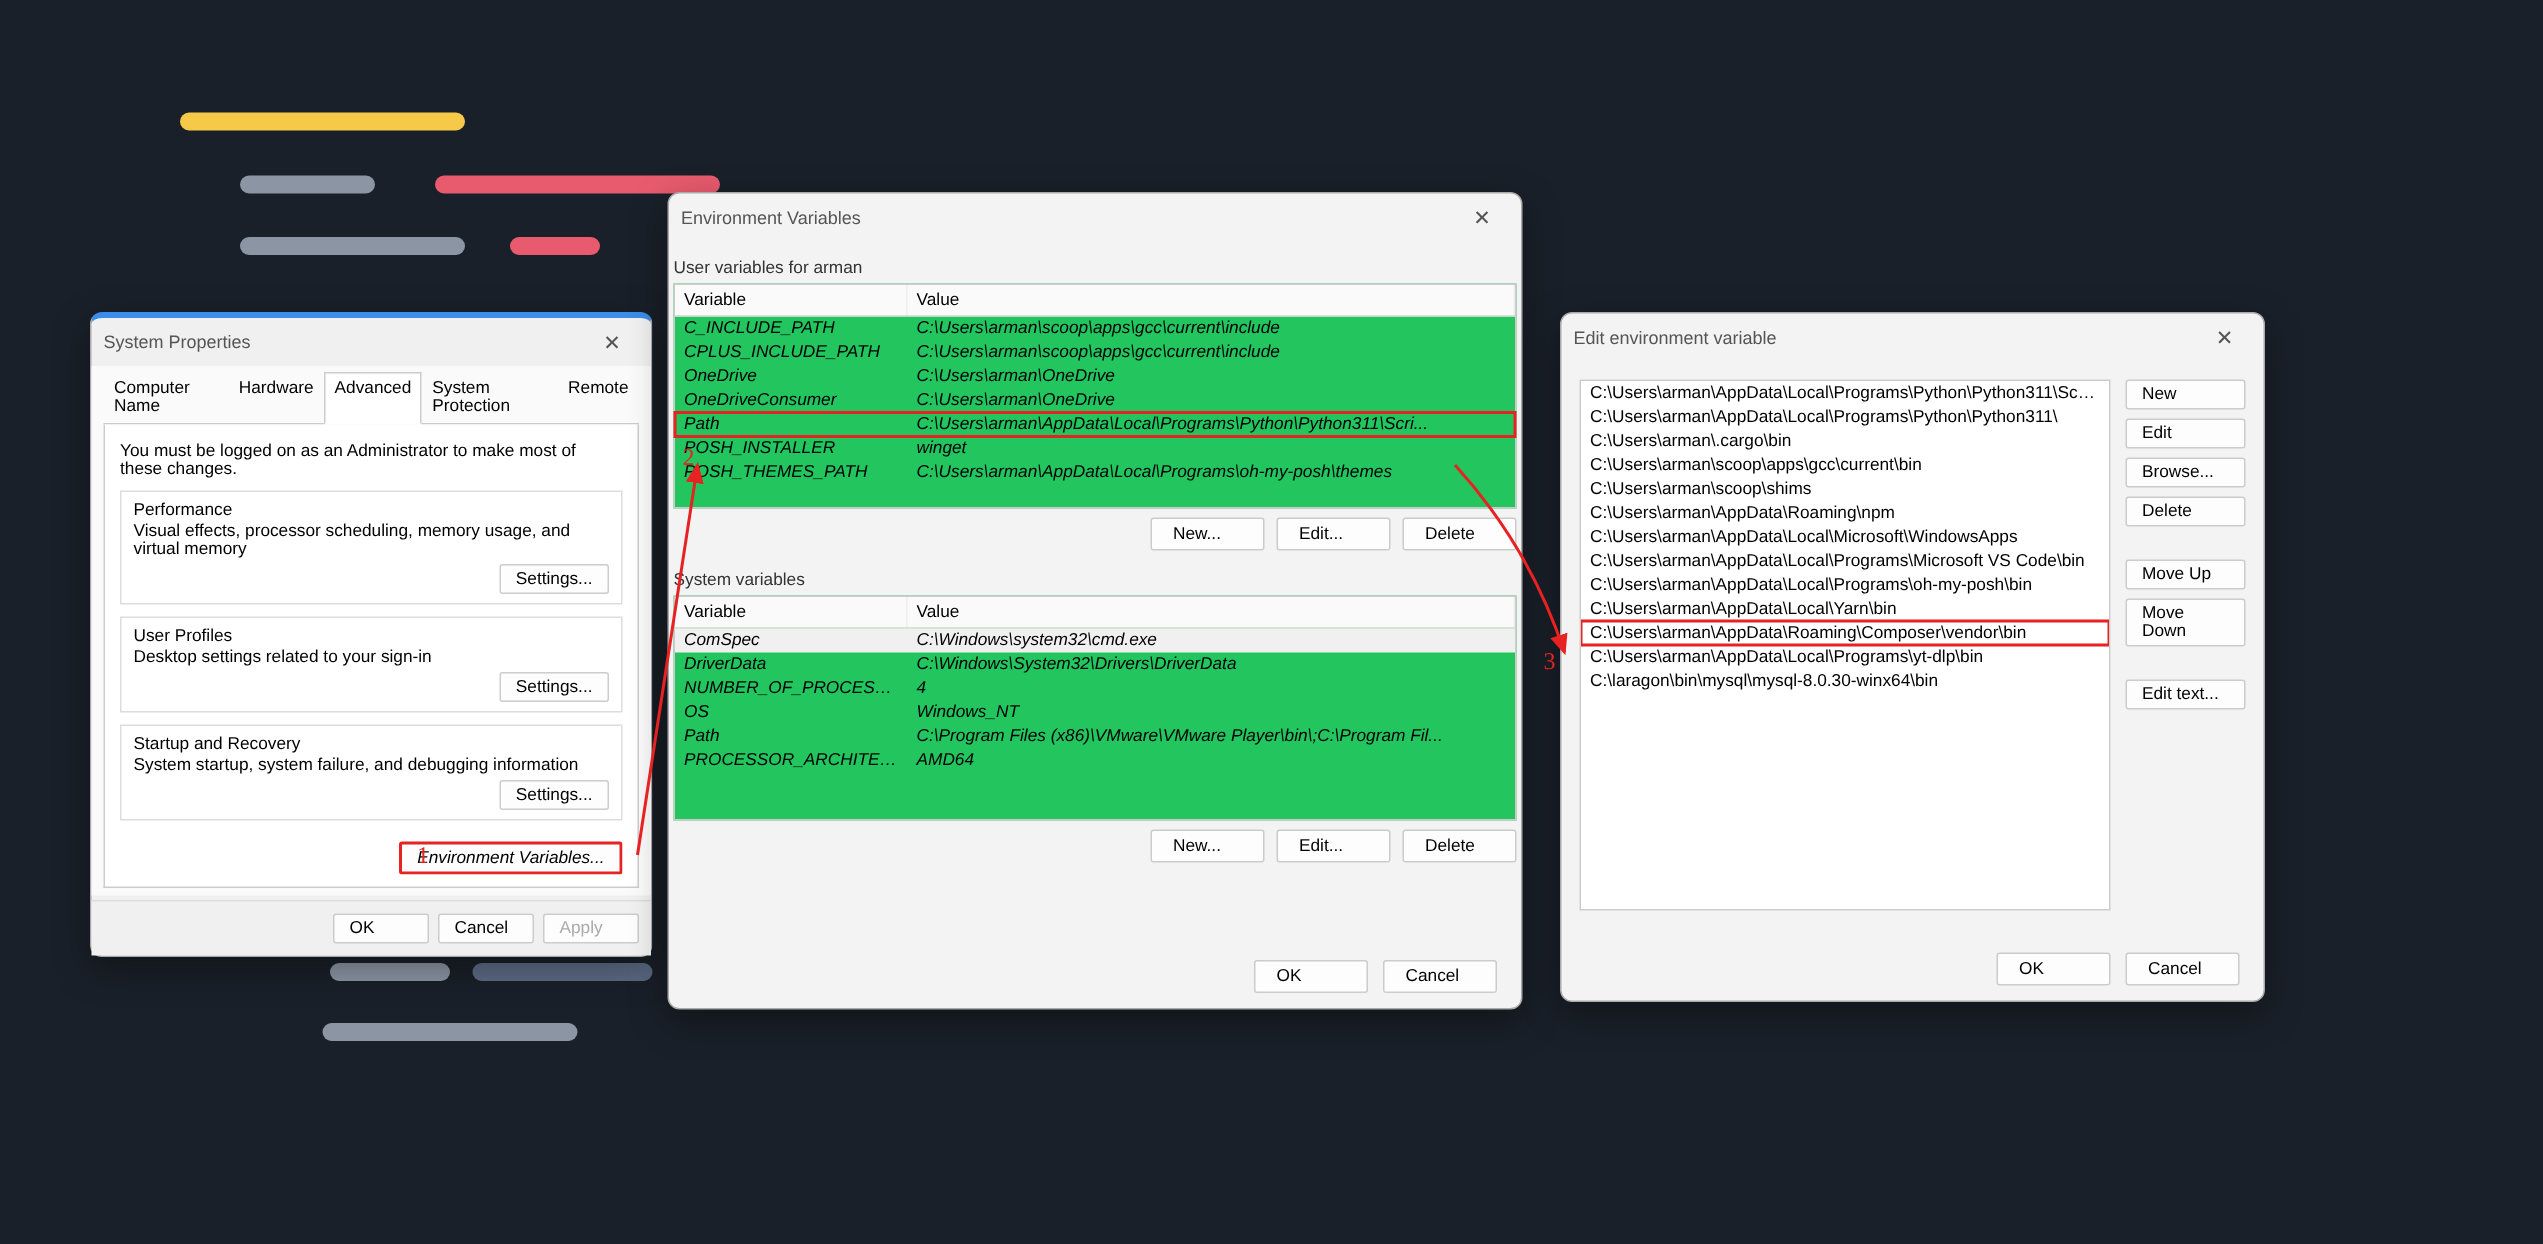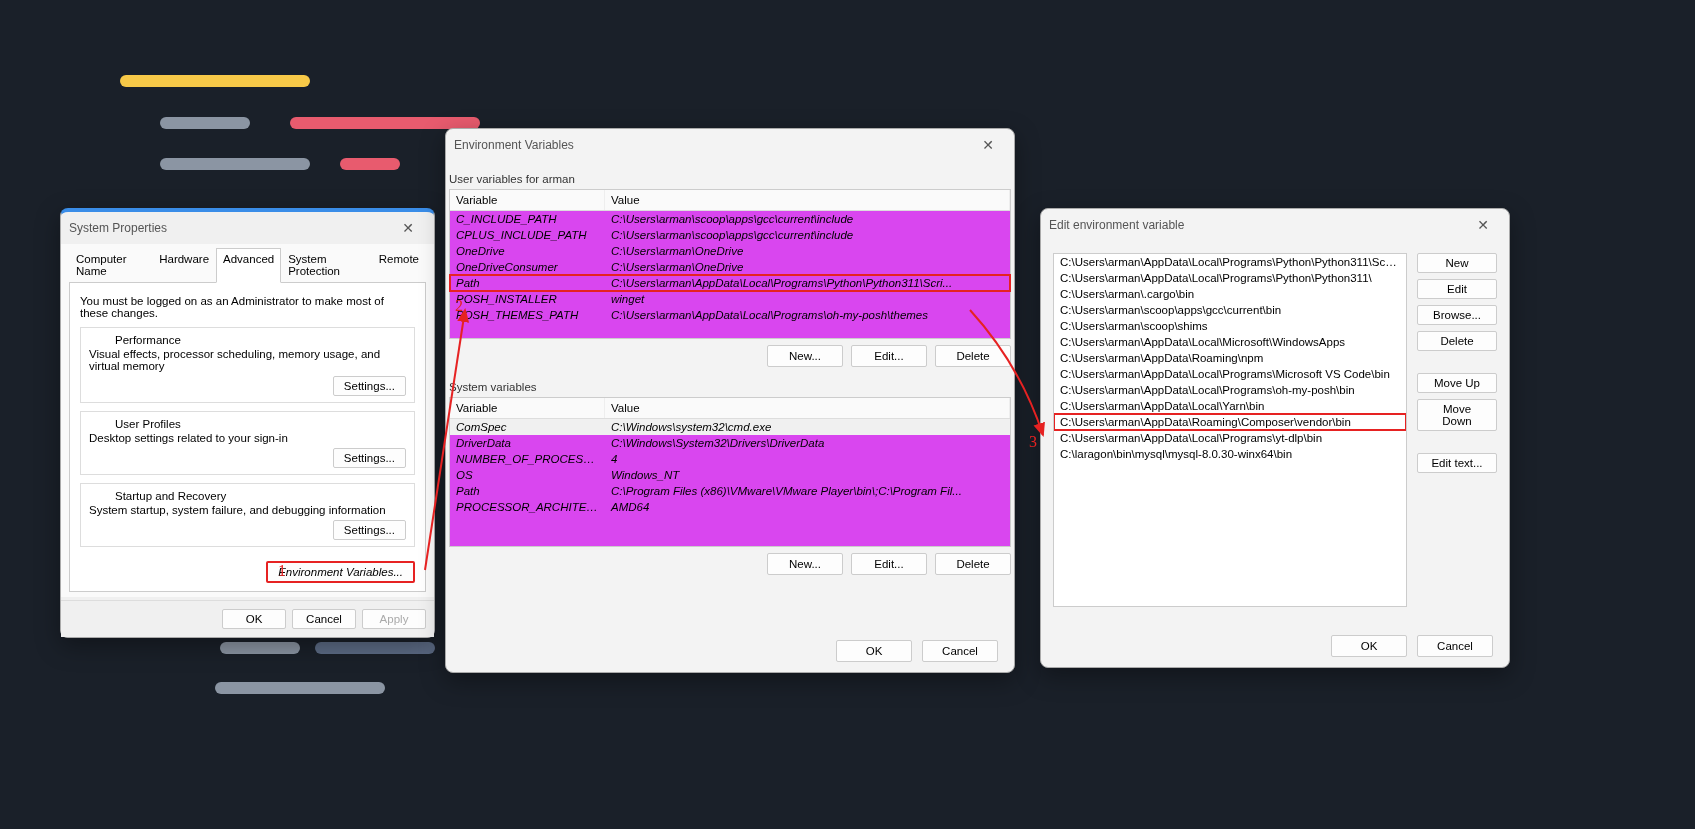--- a/index.html
+++ b/index.html
@@ -56,47 +56,46 @@
       background: #f0f0f0;
       border-top: 4px solid #3a8de8;
     }
     .sysprops-body { padding: 4px 8px 8px; background: #fafafa; height: calc(100% - 32px - 40px); }
     .tabs { display: flex; border-bottom: 1px solid #ccc; font-size: 11.5px; }
     .tab { padding: 4px 6px; border: 1px solid transparent; cursor: default; }
     .tab.active { background: #fff; border: 1px solid #ccc; border-bottom: 1px solid #fff; margin-bottom: -1px; }
     .tab-content { background: #fff; border: 1px solid #ccc; border-top: none; padding: 8px 10px; font-size: 11.5px; }
     .notice { margin: 4px 0 8px; }
     .group { margin-bottom: 8px; border: 1px solid #ddd; padding: 6px 8px; background:#fff; }
-    .group-label { font-size: 11.5px; margin-bottom: 2px; margin-left: 26px; }
+    .group-label { font-size: 11.5px; margin-bottom: 2px; }
     .group-desc { margin-bottom: 4px; }
     .btn {
       background: #fdfdfd; border: 1px solid #ccc; padding: 3px 10px;
       font-size: 11.5px; border-radius: 2px; cursor: default; min-width: 64px;
-      text-align: center;
     }
     .btn-right { float: right; }
     .dlg-footer {
       position: absolute; bottom: 0; left: 0; right: 0;
       background: #f0f0f0; padding: 8px; display: flex; justify-content: flex-end; gap: 6px;
       border-top: 1px solid #ddd;
     }
     .btn-disabled { color: #aaa; }
 
     
     .hl-red { border: 2px solid #e62222 !important; font-style: italic; }
 
     
     #envvars {
       top: 128px; left: 445px;
       width: 570px; height: 545px;
     }
     .env-body { padding: 12px 3px 4px; height: calc(100% - 32px - 48px); }
     .section-label { font-size: 11.5px; margin-bottom: 4px; color: #333; }
     .var-table {
-      background: #d946ef; border: 1px solid #ccc; width: 100%;
+      background: #22c55e; border: 1px solid #ccc; width: 100%;
       font-size: 11.5px; margin-bottom: 6px;
     }
     .var-header { display: flex; border-bottom: 1px solid #ddd; background: #fafafa; }
     .var-header > div { padding: 4px 6px; border-right: 1px solid #eee; }
     .var-row { display: flex; padding: 1px 0; }
     .var-row > div { padding: 1px 6px; white-space: nowrap; overflow: hidden; text-overflow: ellipsis; font-style: italic; }
     .col-var { width: 155px; }
     .col-val { flex: 1; }
     .var-row.selected { background: #f0f0f0; }
     .var-row.hl { outline: 2px solid #e62222; outline-offset: -1px; }
@@ -288,22 +287,22 @@
     <div class="close-btn">✕</div>
   </div>
   <div class="edit-body">
     <div class="path-list">
       <div id="path-rows">
           <div class="path-row">C:\Users\arman\AppData\Local\Programs\Python\Python311\Scripts\</div>
           <div class="path-row">C:\Users\arman\AppData\Local\Programs\Python\Python311\</div>
           <div class="path-row">C:\Users\arman\.cargo\bin</div>
           <div class="path-row">C:\Users\arman\scoop\apps\gcc\current\bin</div>
           <div class="path-row">C:\Users\arman\scoop\shims</div>
+          <div class="path-row">C:\Users\arman\AppData\Roaming\npm</div>
           <div class="path-row">C:\Users\arman\AppData\Local\Microsoft\WindowsApps</div>
-          <div class="path-row">C:\Users\arman\AppData\Roaming\npm</div>
           <div class="path-row">C:\Users\arman\AppData\Local\Programs\Microsoft VS Code\bin</div>
           <div class="path-row">C:\Users\arman\AppData\Local\Programs\oh-my-posh\bin</div>
           <div class="path-row">C:\Users\arman\AppData\Local\Yarn\bin</div>
           <div class="path-row hl">C:\Users\arman\AppData\Roaming\Composer\vendor\bin</div>
           <div class="path-row">C:\Users\arman\AppData\Local\Programs\yt-dlp\bin</div>
           <div class="path-row">C:\laragon\bin\mysql\mysql-8.0.30-winx64\bin</div>
         </div>
     </div>
     <div class="side-buttons">
       <span class="btn">New</span>

